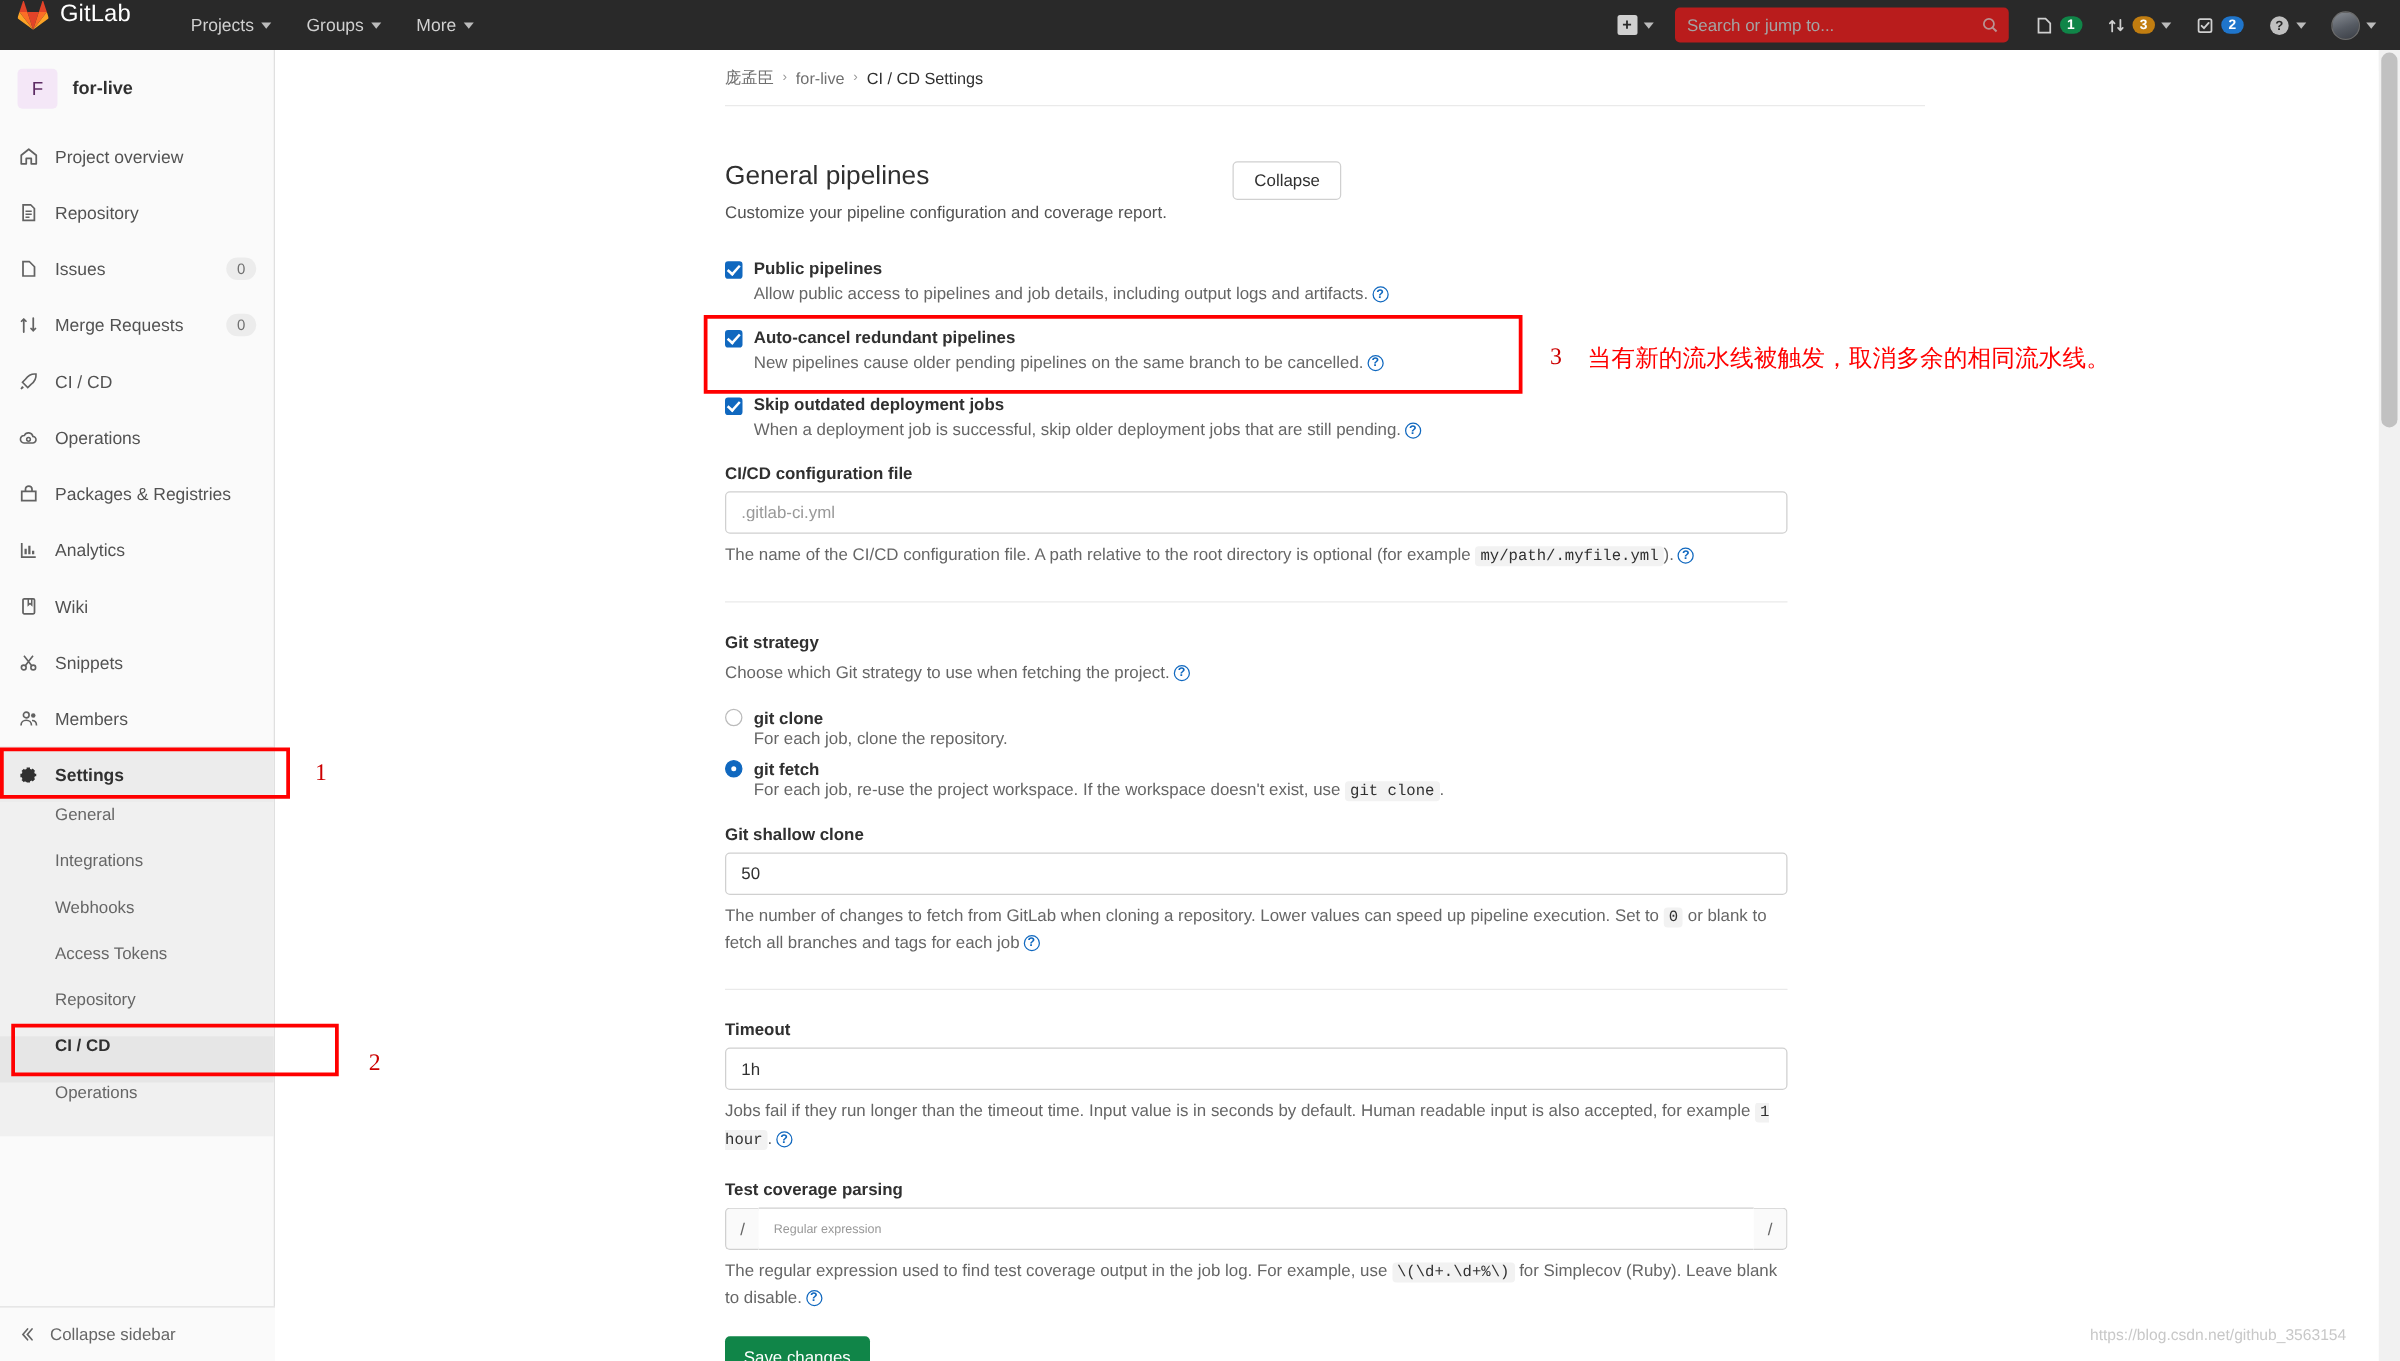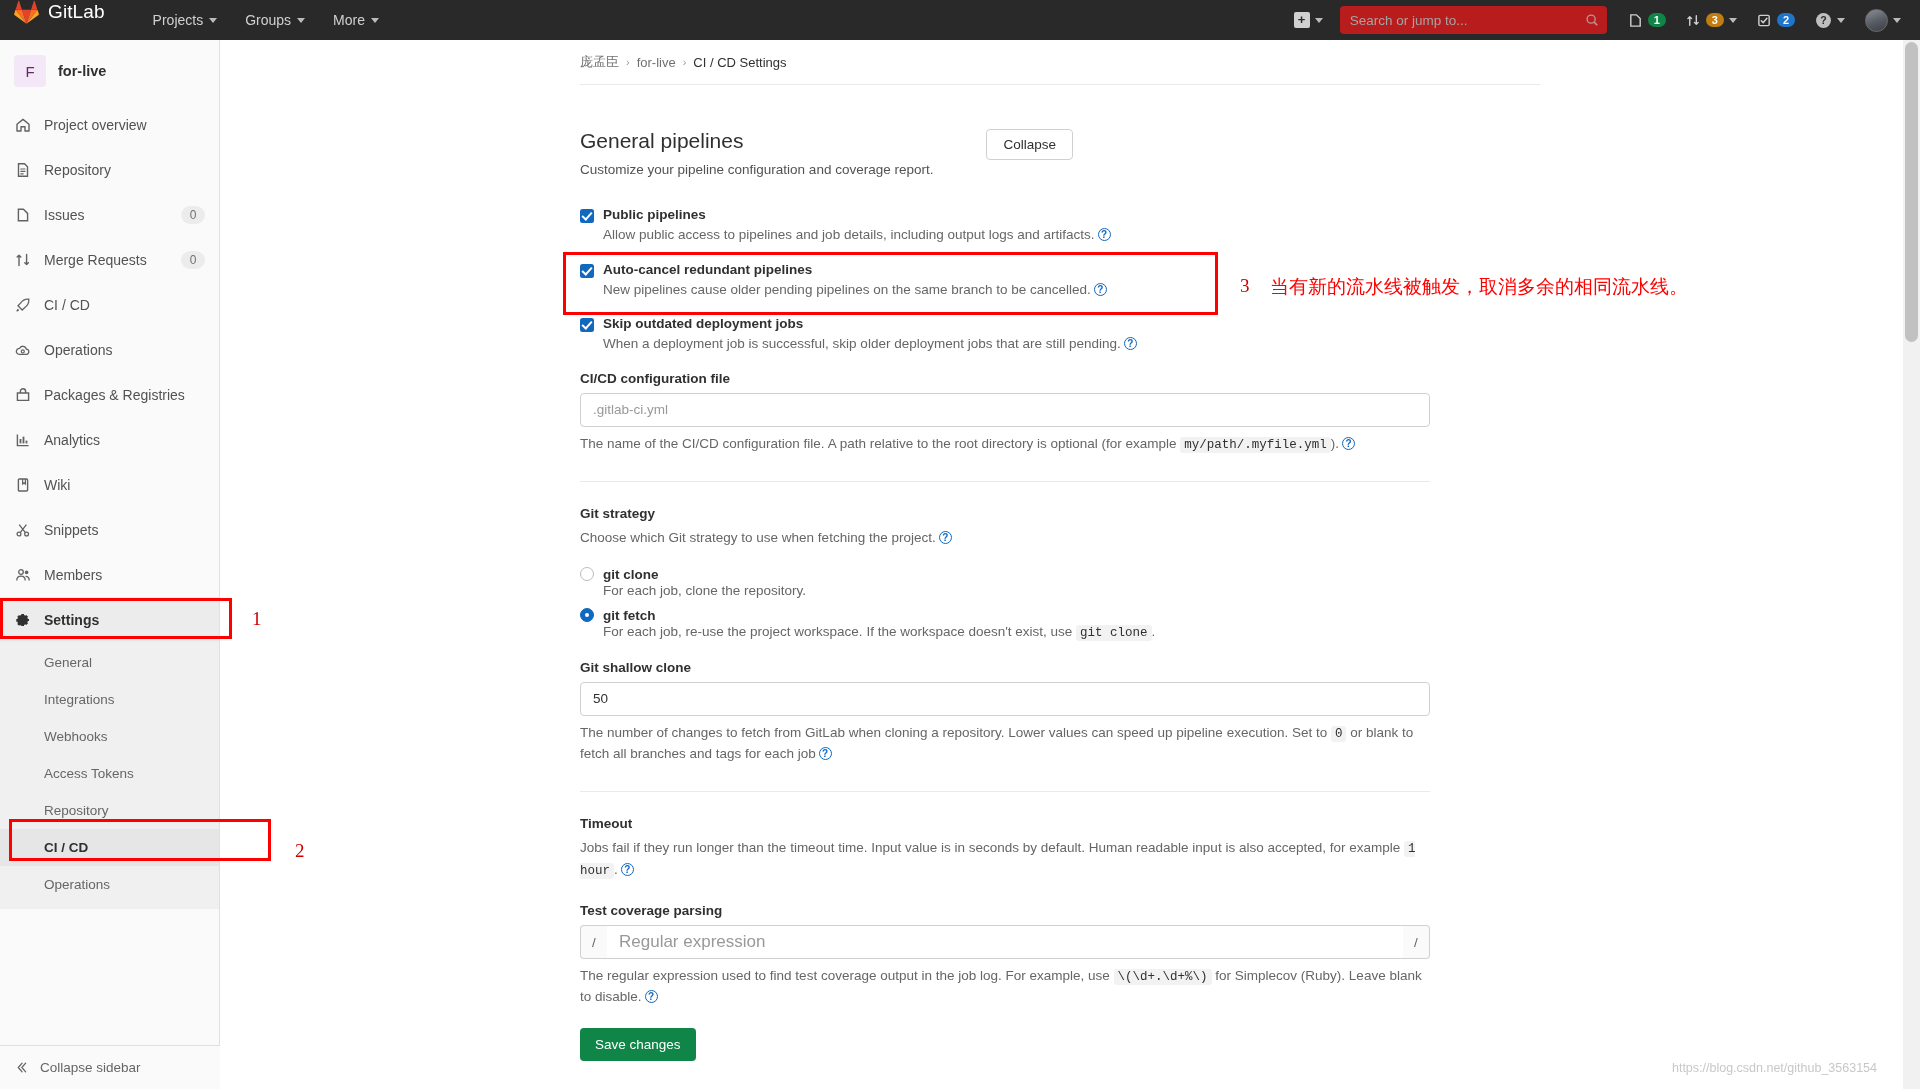--- a/index.html
+++ b/index.html
@@ -84,21 +84,21 @@
     position: relative;
   }
   .side-item .ico { width: 18px; margin-right: 12px; display: flex; align-items: center; justify-content: center; flex: 0 0 18px; }
   .side-item.active { background: #ececec; font-weight: bold; color: #303030; }
   .side-count {
     margin-left: auto; background: #ececec; color: #707070;
     font-size: 12px; border-radius: 10px; padding: 2px 8px; min-width: 24px; text-align: center;
   }
   .sub-list { background: #f0f0f0; padding: 2px 0 6px; }
   .sub-item {
-    height: 37px; display: flex; align-items: center;
+    height: 37px; display: flex; align-items: flex-start;
     padding-left: 44px; font-size: 13.5px; color: #666; cursor: pointer;
   }
   .sub-item.active { color: #303030; font-weight: bold; background: #e6e6e6; }
   .collapse-bar {
     position: absolute; bottom: 0; left: 0; width: 220px; height: 44px;
     border-top: 1px solid #e0e0e0; background: #fafafa;
     display: flex; align-items: center; padding-left: 14px;
     color: #666; font-size: 13.5px; cursor: pointer; gap: 11px;
   }
 
@@ -178,21 +178,21 @@
 
   .regex-group { display: flex; width: 850px; height: 34px; }
   .regex-addon {
     width: 27px; border: 1px solid #d0d0d0; border-right: none;
     border-radius: 4px 0 0 4px; background: #fafafa; color: #666;
     display: flex; align-items: center; justify-content: center; font-size: 13.5px;
   }
   .regex-addon.right { border: 1px solid #d0d0d0; border-left: none; border-radius: 0 4px 4px 0; }
   .regex-inp {
     flex: 1; border: 1px solid #d0d0d0; border-left: none; border-right: none;
-    padding: 0 12px; font-size: 17px; outline: none; color: #303030;
+    padding: 0 12px; font-size: 10px; outline: none; color: #303030;
     font-family: "Liberation Sans", sans-serif;
   }
   .regex-inp::placeholder { color: #999; }
   .save-btn {
     margin-top: 20px; background: #108548; color: #fff; border: none;
     border-radius: 4px; padding: 9px 15px; font-size: 13.5px; cursor: pointer;
     font-family: "Liberation Sans", sans-serif;
   }
 
   
@@ -541,20 +541,21 @@
     <div class="field-label" style="margin-top:20px">Git shallow clone</div>
     <input class="inp" type="text" value="50" style="">
     <div class="field-help">
       <span>The number of changes to fetch from GitLab when cloning a repository. Lower values can speed up pipeline execution. Set to </span><code class="k">0</code><span> or blank to fetch all branches and tags for each job</span><span class="qmark">?</span>
     </div>
 
     <div class="divider"></div>
 
     
     <div class="field-label">Timeout</div>
+    <input class="inp" type="text" value="1h" style="">
     <div class="field-help">
       <span>Jobs fail if they run longer than the timeout time. Input value is in seconds by default. Human readable input is also accepted, for example </span><code class="k">1 hour</code><span>.</span><span class="qmark">?</span>
     </div>
 
     
     <div class="field-label" style="margin-top:22px">Test coverage parsing</div>
     <div class="regex-group">
       <span class="regex-addon">/</span>
       <input class="regex-inp" type="text" placeholder="Regular expression" style="">
       <span class="regex-addon right">/</span>

